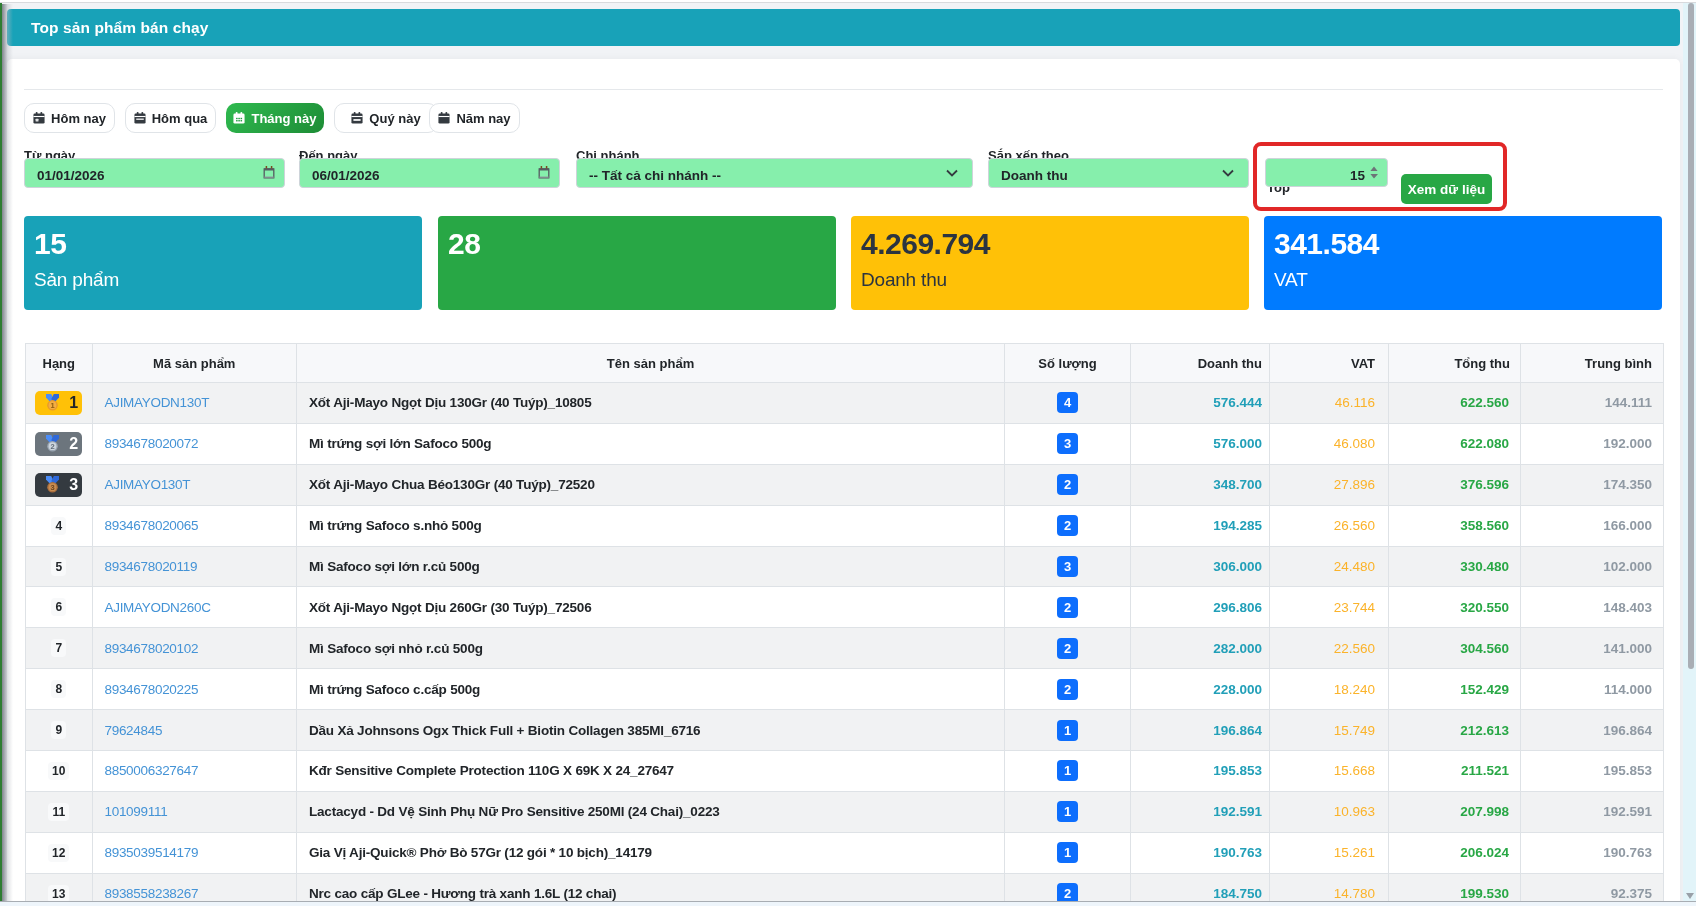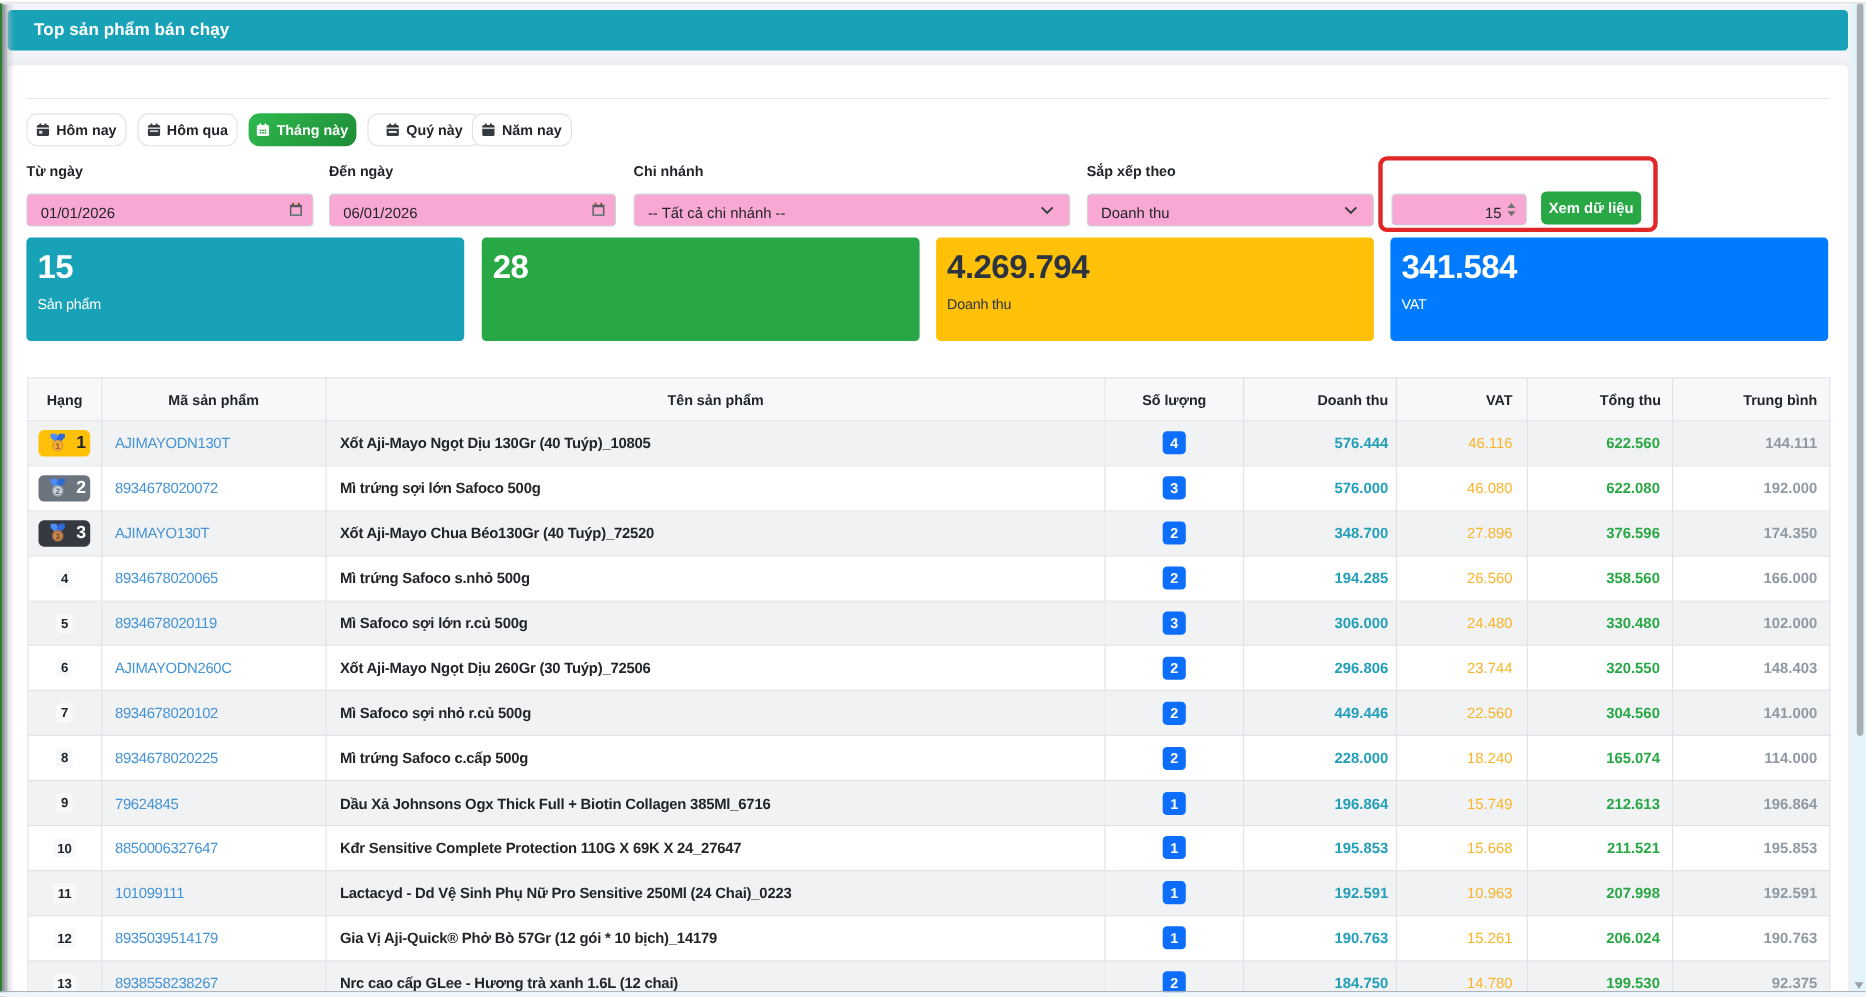--- a/index.html
+++ b/index.html
@@ -22,33 +22,33 @@
 
 
 .fbtn { top:103px; height:30px; background:#fff; border:1px solid #e0e4e8; border-radius:10px; display:flex; align-items:center; justify-content:center; gap:6px; font-size:13px; font-weight:bold; color:#212529; }
 .fbtn svg { display:block; }
 #b3 { background:linear-gradient(135deg,#2fba4f,#1d8c36); color:#fff; border:none; }
 
 
 .lbl { top:148px; font-size:13px; font-weight:bold; color:#212529; }
 
 
-.inp { top:176px; height:29.5px; background:#f9a8d4; border:1px solid #ced4da; border-radius:4px; font-size:13.5px; color:#212529; display:flex; align-items:center; padding-left:12px; padding-top:5px; }
+.inp { top:158px; height:29.5px; background:#86efac; border:1px solid #ced4da; border-radius:4px; font-size:13.5px; color:#212529; display:flex; align-items:center; padding-left:12px; padding-top:5px;font-weight:bold; }
 .inp svg { margin-top:-5px; }
 .inp .grow { flex:1; }
 .sm { height:29px; }
 
 #redbox { left:1253px; top:142px; width:254px; height:69px; border:4px solid #e12727; border-radius:8px; z-index:40; }
 
 #gobtn { left:1401px; top:174px; width:91px; height:30px; background:#28a745; border-radius:5px; color:#fff; font-size:13.5px; font-weight:bold; display:flex; align-items:center; justify-content:center; }
 
 
 .stat { top:216px; width:398px; height:94px; border-radius:4px; color:#fff; padding:11px 10px; }
 .stat .num { font-size:30px; font-weight:bold; line-height:34px; margin-top:0px; letter-spacing:-0.5px; }
-.stat .cap { font-size:13px; margin-top:8px; letter-spacing:-0.2px; }
+.stat .cap { font-size:19px; margin-top:8px; letter-spacing:-0.2px; }
 
 
 #tbl { left:25px; top:343px; width:1638px; border-collapse:collapse; table-layout:fixed; }
 #tbl th, #tbl td { border:1px solid #dee2e6; overflow:hidden; white-space:nowrap; }
 #tbl th { height:39px; font-size:13px; font-weight:bold; color:#212529; background:#f7f8fa; }
 #tbl td { height:40.9px; font-size:13.5px; }
 #tbl tr.odd td { background:#f1f2f3; }
 td.rank, th.c { text-align:center; }
 td.code { padding-left:12px; color:#4493d6; font-size:13px; letter-spacing:-0.3px; }
 td.name { padding-left:12px; font-weight:bold; color:#212529; font-size:13px; letter-spacing:-0.2px; }
@@ -280,33 +280,33 @@
         <td class="rev">296.806</td>
         <td class="vat">23.744</td>
         <td class="tot">320.550</td>
         <td class="avg">148.403</td>
       </tr>
 <tr class="odd">
         <td class="rank"><span class="rbadge">7</span></td>
         <td class="code">8934678020102</td>
         <td class="name">Mì Safoco sợi nhỏ r.củ 500g</td>
         <td class="rank"><span class="qbadge">2</span></td>
-        <td class="rev">449.446</td>
+        <td class="rev">282.000</td>
         <td class="vat">22.560</td>
         <td class="tot">304.560</td>
         <td class="avg">141.000</td>
       </tr>
 <tr>
         <td class="rank"><span class="rbadge">8</span></td>
         <td class="code">8934678020225</td>
         <td class="name">Mì trứng Safoco c.cấp 500g</td>
         <td class="rank"><span class="qbadge">2</span></td>
         <td class="rev">228.000</td>
         <td class="vat">18.240</td>
-        <td class="tot">165.074</td>
+        <td class="tot">152.429</td>
         <td class="avg">114.000</td>
       </tr>
 <tr class="odd">
         <td class="rank"><span class="rbadge">9</span></td>
         <td class="code">79624845</td>
         <td class="name">Dầu Xả Johnsons Ogx Thick Full + Biotin Collagen 385Ml_6716</td>
         <td class="rank"><span class="qbadge">1</span></td>
         <td class="rev">196.864</td>
         <td class="vat">15.749</td>
         <td class="tot">212.613</td>

